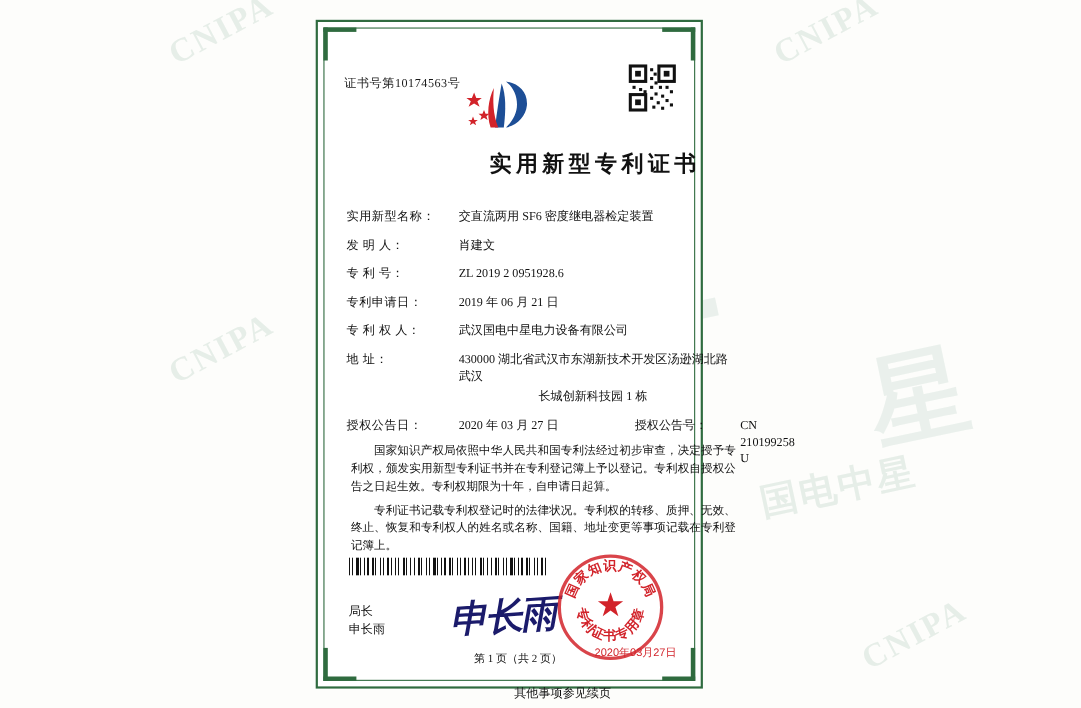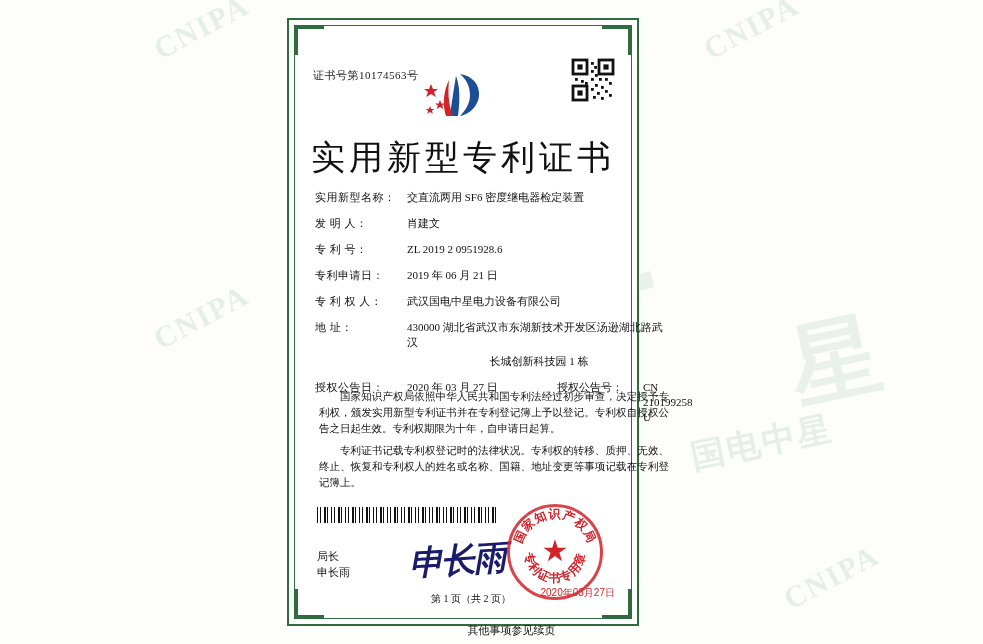--- a/index.html
+++ b/index.html
@@ -68,49 +68,50 @@
   .qr svg{display:block;}
 
   .logo{
     position:absolute;left:0;right:0;top:50px;
     display:flex;justify-content:center;
   }
   .logo svg{display:block;}
 
   .title{
     position:absolute;left:0;right:0;top:115px;
-    text-align:center;
-    font-size:34px;
-    font-weight:normal;
+    text-align:right;
+    font-size:20px;
+    font-weight:bold;
     color:#111;
     letter-spacing:4px;
     font-family:"DejaVu Sans", sans-serif;
   }
 
   .fields{
     position:absolute;left:26px;top:170px;width:356px;
     font-size:11px;color:#111;
   }
   .row{
     display:flex;
     align-items:flex-start;
     margin-bottom:11px;
     line-height:15px;
+    gap:10px;
   }
   .lbl{
     width:92px;flex:0 0 92px;
     letter-spacing:.5px;
   }
   .val{flex:1;}
   .val2{width:150px;flex:0 0 150px;}
   .lbl2{width:86px;flex:0 0 86px;}
   .sub{padding-left:92px;line-height:15px;margin-top:-7px;margin-bottom:11px;text-align:center;}
 
   .body-text{
-    position:absolute;left:30px;top:369px;width:350px;
+    position:absolute;left:30px;top:383px;width:350px;
     font-size:10.5px;line-height:16px;color:#111;
     text-align:justify;
   }
   .body-text p{margin:0 0 6px 0;text-indent:21px;}
 
   .barcode{
     position:absolute;left:28px;top:487px;
     width:180px;height:16px;
     background:repeating-linear-gradient(90deg,
       #111 0 1px, #fff 1px 3px, #111 3px 4px, #fff 4px 7px,

